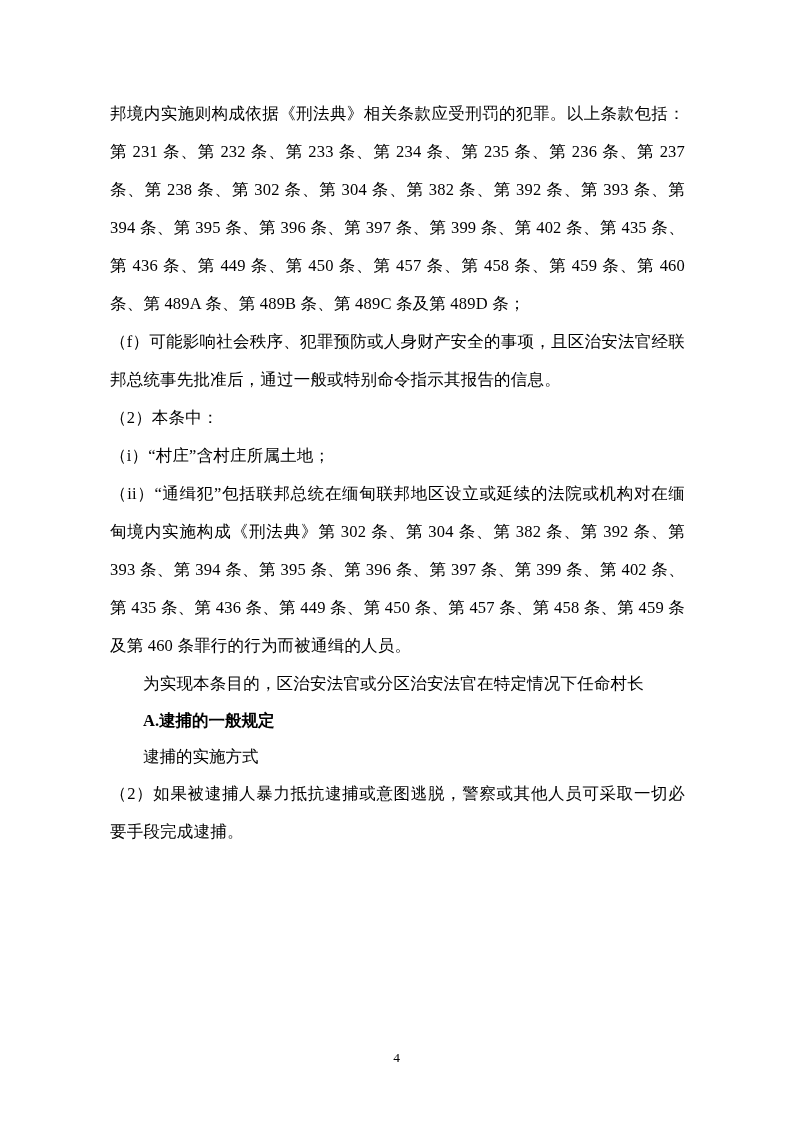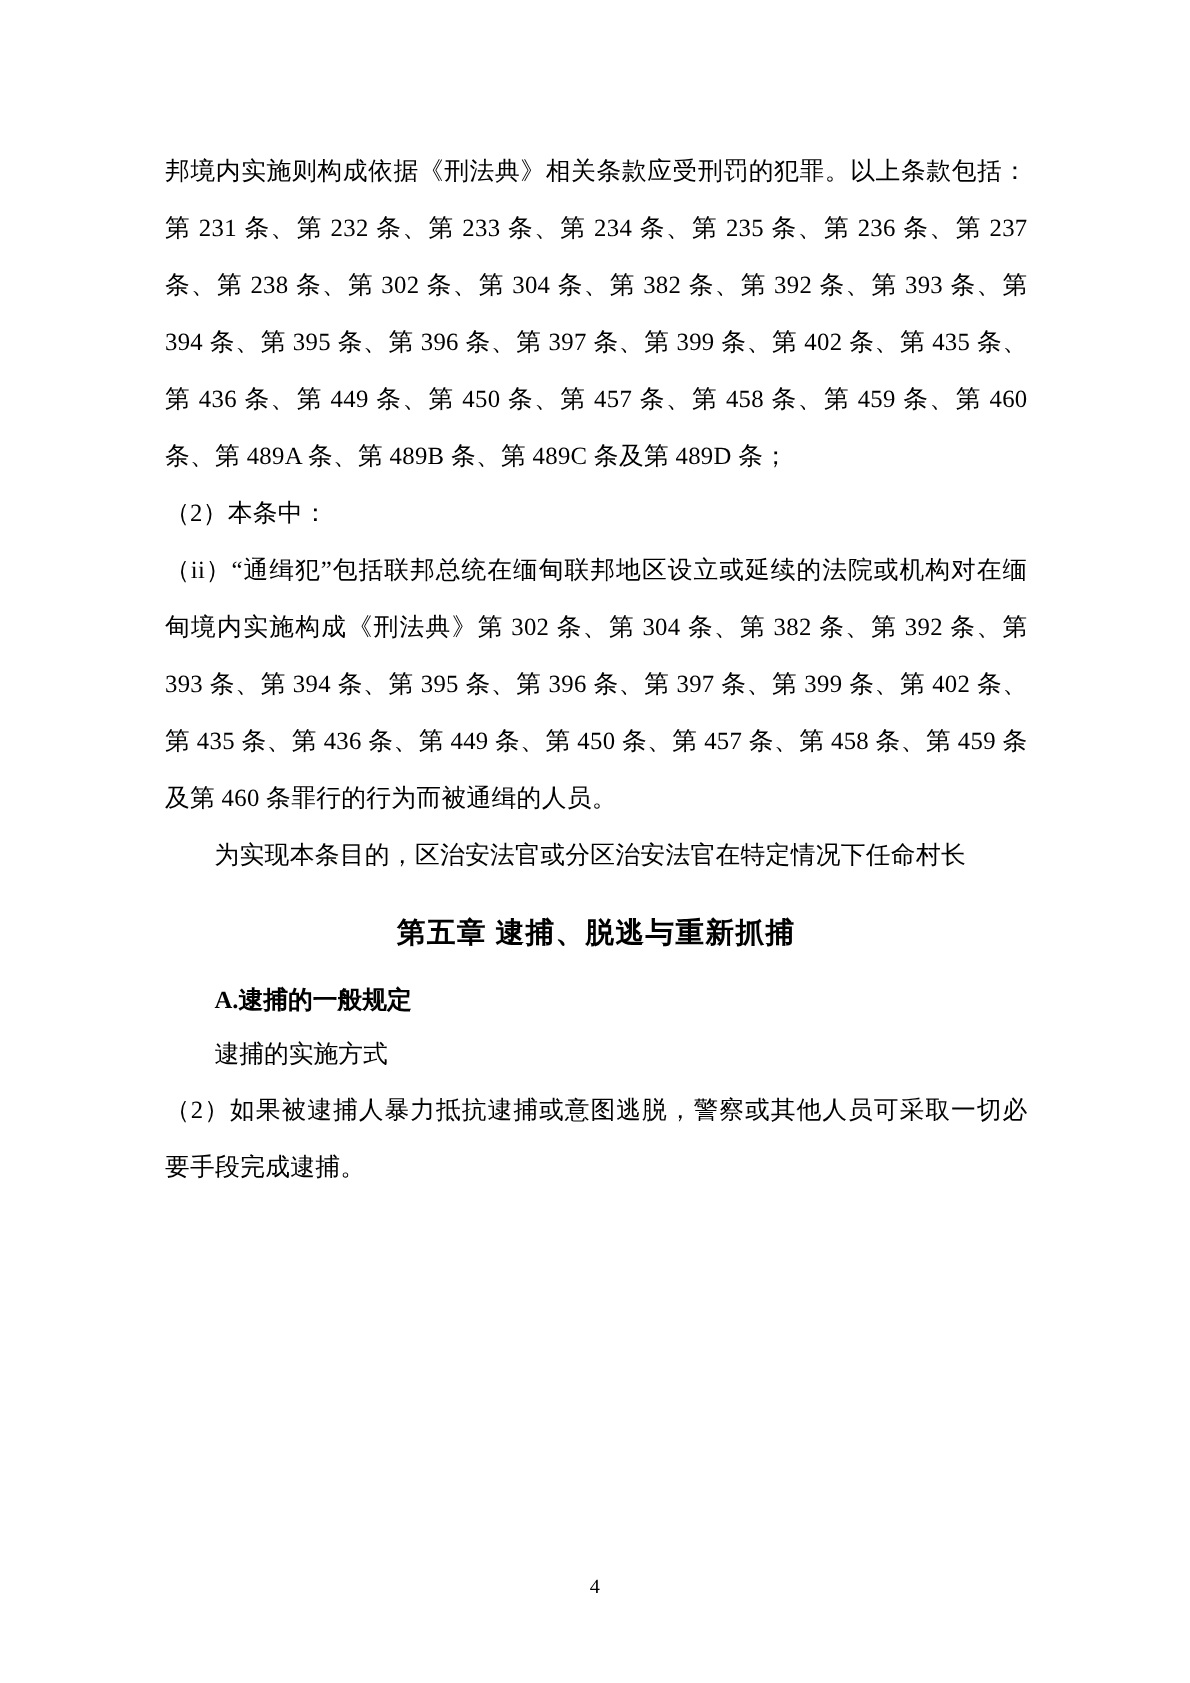--- a/index.html
+++ b/index.html
@@ -67,30 +67,31 @@
     font-family: "Liberation Serif", "DejaVu Serif", serif;
   }
 </style>
 </head>
 <body>
 
 <div class="page">
 
   <p class="para">邦境内实施则构成依据《刑法典》相关条款应受刑罚的犯罪。以上条款包括：第 231 条、第 232 条、第 233 条、第 234 条、第 235 条、第 236 条、第 237 条、第 238 条、第 302 条、第 304 条、第 382 条、第 392 条、第 393 条、第 394 条、第 395 条、第 396 条、第 397 条、第 399 条、第 402 条、第 435 条、第 436 条、第 449 条、第 450 条、第 457 条、第 458 条、第 459 条、第 460 条、第 489A 条、第 489B 条、第 489C 条及第 489D 条；</p>
 
+  <p class="para">（f）可能影响社会秩序、犯罪预防或人身财产安全的事项，且区治安法官经联邦总统事先批准后，通过一般或特别命令指示其报告的信息。</p>
 
   <p class="para">（2）本条中：</p>
 
+  <p class="para">（i）“村庄”含村庄所属土地；</p>
 
   <p class="para">（ii）“通缉犯”包括联邦总统在缅甸联邦地区设立或延续的法院或机构对在缅甸境内实施构成《刑法典》第 302 条、第 304 条、第 382 条、第 392 条、第 393 条、第 394 条、第 395 条、第 396 条、第 397 条、第 399 条、第 402 条、第 435 条、第 436 条、第 449 条、第 450 条、第 457 条、第 458 条、第 459 条及第 460 条罪行的行为而被通缉的人员。</p>
 
   <p class="para bold-indent">为实现本条目的，区治安法官或分区治安法官在特定情况下任命村长</p>
 
 
-  <h2 class="chapter-title">第五章 逮捕、脱逃与重新抓捕</h2>
 
   <h3 class="heading-a">A.逮捕的一般规定</h3>
 
   <h4 class="heading-b">逮捕的实施方式</h4>
 
 
 
   <p class="para">（2）如果被逮捕人暴力抵抗逮捕或意图逃脱，警察或其他人员可采取一切必要手段完成逮捕。</p>
 
 </div>

